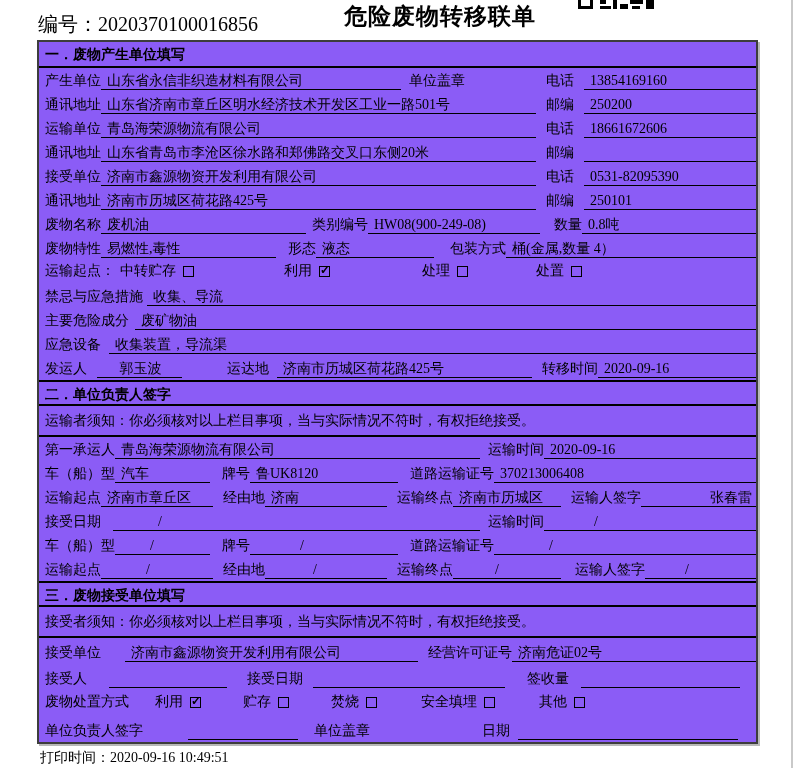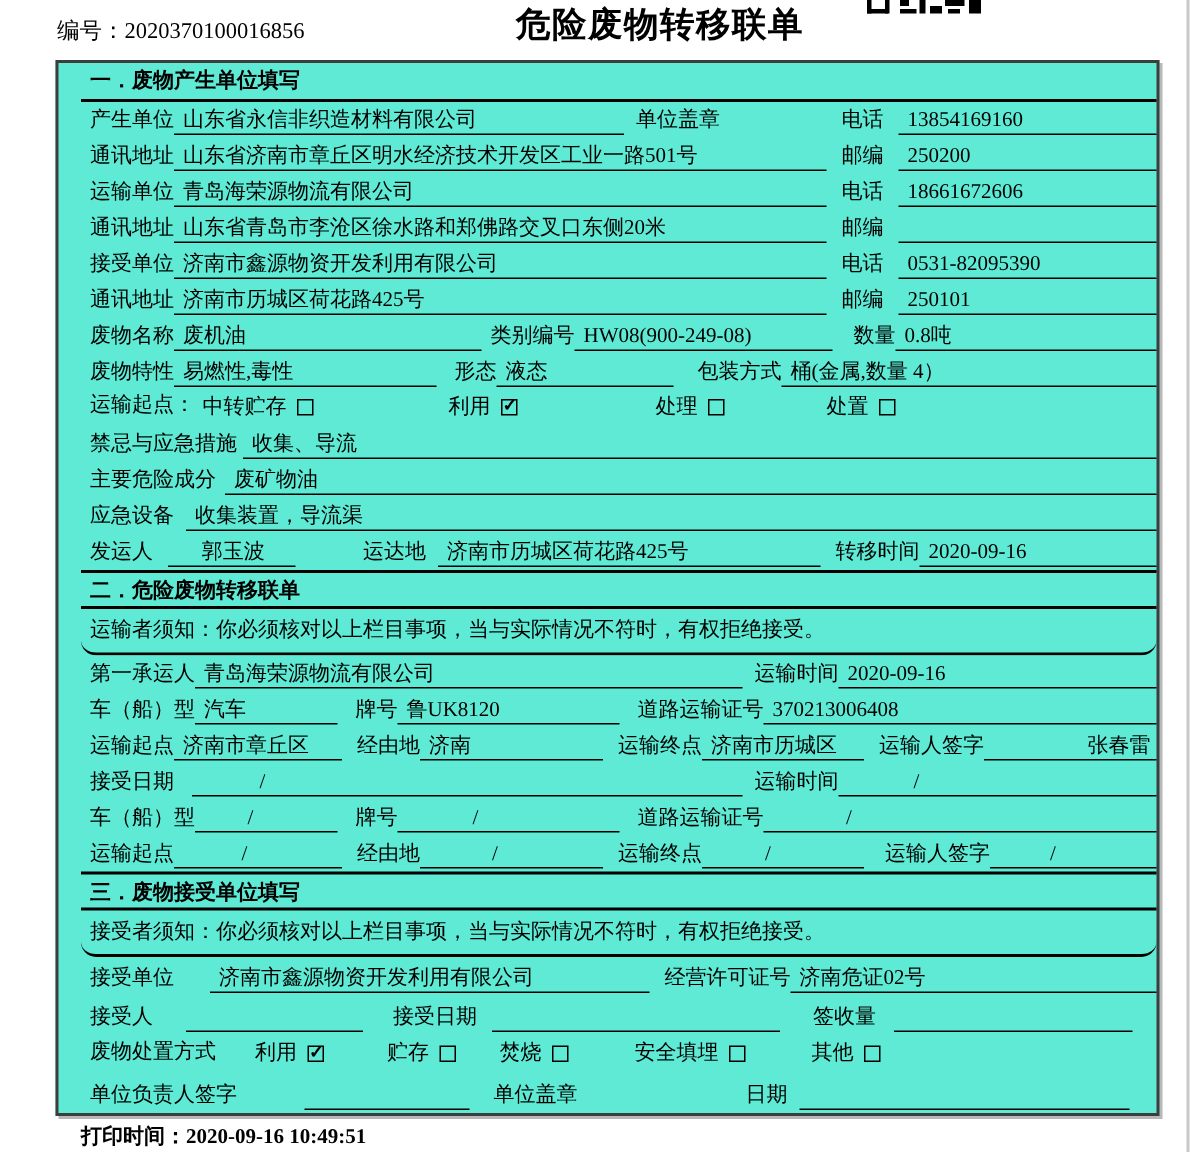--- a/index.html
+++ b/index.html
@@ -1,51 +1,51 @@
 <!DOCTYPE html>
 <html><head>
 <meta charset="utf-8">
 <style>
   html,body { margin:0; padding:0; background:#fff; }
   .page {
     position:relative; width:796px; height:768px; background:#ffffff; overflow:hidden;
     font-family:"Liberation Serif","DejaVu Serif",serif; font-size:14px; color:#000;
   }
-  .serial { position:absolute; left:38px; top:11px; font-size:15px; white-space:nowrap; }
+  .serial { position:absolute; left:38px; top:11px; font-size:20px; white-space:nowrap; }
   .doc-title { position:absolute; left:240px; top:1px; width:400px; text-align:center;
     font-size:23px; font-weight:bold; letter-spacing:1px; white-space:nowrap; }
   .qr { position:absolute; left:578px; top:0; width:76px; height:9px; }
   .qr div { position:absolute; background:#000; }
   .edge-line { position:absolute; top:0; right:3px; width:2px; height:768px; background:#c9c9c9; }
 
   .form { position:absolute; left:37px; top:40px; width:717px; box-sizing:content-box;
-    border:2px solid #3d3d3d; background:#5eead4; box-shadow:2px 2px 0 #b8b8b8;padding-left:15px; }
+    border:2px solid #3d3d3d; background:#8b5cf6; box-shadow:2px 2px 0 #b8b8b8; }
 
   .sec-header { height:26px; line-height:26px; padding-left:6px; font-weight:bold;
     border-bottom:2px solid #000; box-sizing:border-box; }
   .sec-header.mid { border-top:2px solid #000; }
-  .notice { height:31px; line-height:30px; padding-left:6px; border-bottom:2px solid #000; box-sizing:border-box; white-space:nowrap;border-radius:10px; }
+  .notice { height:31px; line-height:30px; padding-left:6px; border-bottom:2px solid #000; box-sizing:border-box; white-space:nowrap; }
 
   .row { display:flex; align-items:flex-end; height:24px; padding:0 0 2px 6px; box-sizing:border-box; }
   .row.tall { height:26px; }
   .lab { white-space:nowrap; flex-shrink:0; height:18px; line-height:18px; }
   .fld { border-bottom:1px solid #000; padding:0 4px 0 6px; white-space:nowrap;
     height:18px; line-height:18px; box-sizing:border-box; flex-shrink:0; overflow:visible; }
   .fill { flex:1 1 auto; min-width:0; }
   .sp { flex:1 1 auto; }
   .rg { width:210px; display:flex; align-items:flex-end; flex-shrink:0; }
   .rg .lab { width:38px; }
   .rg .fld { flex:1; }
 
   .opt { display:flex; align-items:center; height:18px; white-space:nowrap; flex-shrink:0; }
   .cb { display:inline-block; width:11px; height:11px; border:1px solid #000; margin-left:7px;
     position:relative; top:0px; box-sizing:border-box; }
   .cb.checked::after { content:"✓"; position:absolute; left:0px; top:-4px; font-size:12px; font-weight:bold; }
 
-  .print-time { position:absolute; left:54px; top:749px; white-space:nowrap;font-weight:bold; }
+  .print-time { position:absolute; left:40px; top:749px; white-space:nowrap; }
 </style>
 </head>
 <body>
 
 <div class="page">
 
   <div class="serial"><span>编号：</span><span>2020370100016856</span></div>
   <div class="doc-title">危险废物转移联单</div>
 
   <div class="qr">
@@ -178,21 +178,21 @@
 
     <div class="row">
       <span class="lab">发运人</span>
       <span class="fld" style="width:85px;margin-left:10px;text-align:center">郭玉波</span>
       <span class="lab" style="margin-left:45px">运达地</span>
       <span class="fld" style="width:255px;margin-left:8px">济南市历城区荷花路425号</span>
       <span class="lab" style="margin-left:10px">转移时间</span>
       <span class="fld fill">2020-09-16</span>
     </div>
 
-    <div class="sec-header mid">二．危险废物转移联单</div>
+    <div class="sec-header mid">二．单位负责人签字</div>
     <div class="notice">运输者须知：你必须核对以上栏目事项，当与实际情况不符时，有权拒绝接受。</div>
 
     <div class="row">
       <span class="lab">第一承运人</span>
       <span class="fld fill" style="margin-right:8px">青岛海荣源物流有限公司</span>
       <span class="lab">运输时间</span>
       <span class="fld" style="width:212px">2020-09-16</span>
     </div>
 
     <div class="row">
@@ -264,21 +264,21 @@
     <div class="row tall" style="align-items:center">
       <span class="lab">废物处置方式</span>
       <span class="opt" style="margin-left:26px">
         <span>利用</span>
         <span class="cb checked"></span>
       </span>
       <span class="opt" style="margin-left:42px">
         <span>贮存</span>
         <span class="cb"></span>
       </span>
-      <span class="opt" style="margin-left:29px">
+      <span class="opt" style="margin-left:42px">
         <span>焚烧</span>
         <span class="cb"></span>
       </span>
       <span class="opt" style="margin-left:44px">
         <span>安全填埋</span>
         <span class="cb"></span>
       </span>
       <span class="opt" style="margin-left:44px">
         <span>其他</span>
         <span class="cb"></span>

